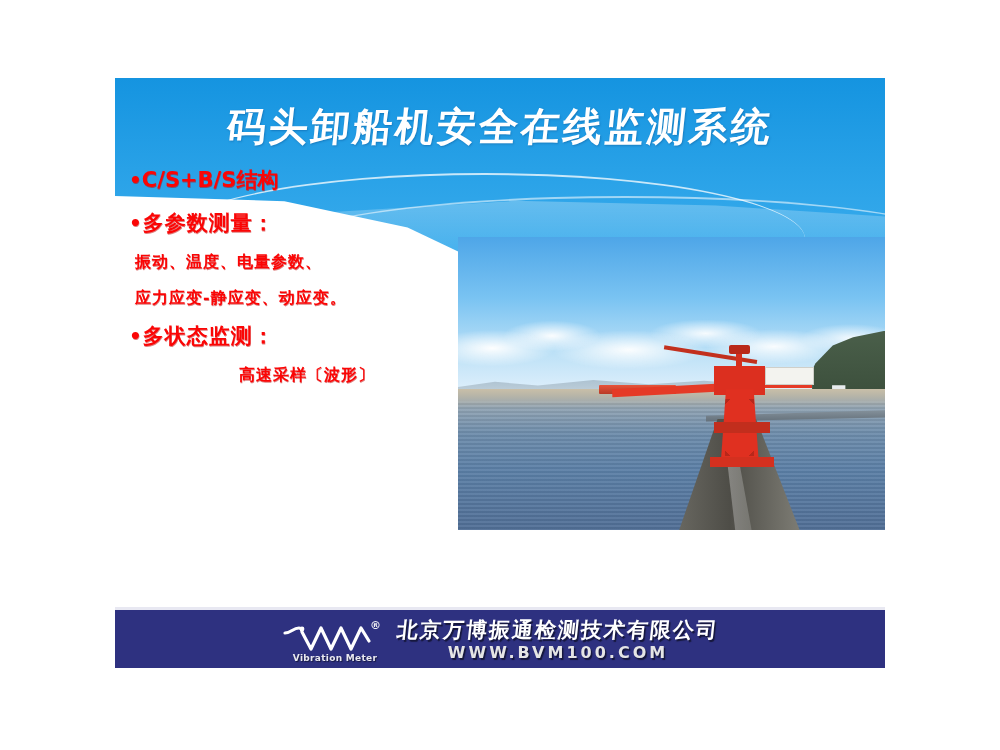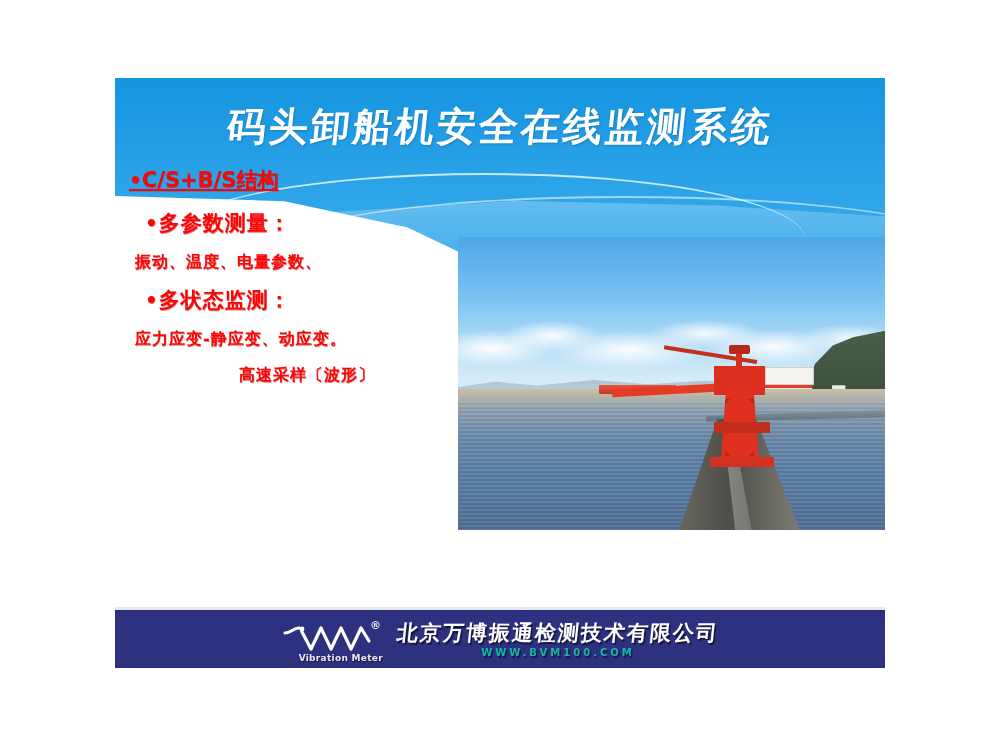--- a/index.html
+++ b/index.html
@@ -61,22 +61,22 @@
   
   .body-text{
     position:absolute;left:14px;top:92px;width:350px;
     color:#fb0505;font-weight:bold;
     font-family:"DejaVu Sans","Liberation Sans",sans-serif;
   }
   .line{
     line-height:1.0;margin-bottom:14px;white-space:nowrap;
     text-shadow:0.5px 0.5px 0 rgba(190,0,0,.5);
   }
-  .l-cs   {font-size:21px;letter-spacing:0px;margin-bottom:22px;text-decoration:underline;}
-  .l-head {font-size:21px;letter-spacing:1px;margin-bottom:20px;margin-left:16px;}
+  .l-cs   {font-size:21px;letter-spacing:0px;margin-bottom:22px;}
+  .l-head {font-size:21px;letter-spacing:1px;margin-bottom:20px;}
   .l-sub  {font-size:16px;letter-spacing:1px;margin-bottom:20px;padding-left:6px;}
   .l-chan {font-size:21px;letter-spacing:1px;margin-bottom:20px;}
   .l-ind  {padding-left:110px;}
   .bullet{font-size:20px;}
 
   
   .photo{
     position:absolute;left:343px;top:159px;width:427px;height:293px;
     overflow:hidden;background:#2f6fa8;
   }
@@ -188,32 +188,32 @@
   .footer-inner{
     position:absolute;left:0;top:0;width:100%;height:100%;
     display:flex;align-items:center;justify-content:center;gap:12px;
   }
   .logo{position:relative;width:104px;height:44px;}
   .logo svg{position:absolute;left:0;top:0;}
   .logo-reg{
     position:absolute;right:4px;top:0px;color:#f0f0f5;font-size:11px;font-weight:bold;
   }
   .logo-cap{
-    position:absolute;left:6px;bottom:0px;width:96px;text-align:right;
+    position:absolute;left:6px;bottom:0px;width:96px;text-align:center;
     color:#e9e9f0;font-size:9px;font-weight:bold;letter-spacing:.3px;
     text-shadow:1px 1px 1px rgba(0,0,0,.5);
   }
   .foot-txt{display:flex;flex-direction:column;align-items:center;line-height:1;}
   .foot-cn{
     color:#ffffff;font-size:21px;font-weight:bold;letter-spacing:2px;
     text-shadow:1.5px 1.5px 1px rgba(0,0,0,.55);
     transform:skewX(-6deg);
   }
   .foot-url{
-    color:#14b8a6;font-size:10px;font-weight:bold;letter-spacing:3px;margin-top:4px;
+    color:#e5e5e5;font-size:16px;font-weight:bold;letter-spacing:3px;margin-top:4px;
     text-shadow:1.5px 1.5px 1px rgba(0,0,0,.55);
   }
 </style>
 </head>
 <body>
 
 <div id="slide">
 
   <div class="blue-band"></div>
   <div class="wedge"></div>
@@ -227,25 +227,25 @@
   <div class="body-text">
     <div class="line l-cs">
       <span class="bullet">•</span><span>C/S+B/S结构</span>
     </div>
     <div class="line l-head">
       <span class="bullet">•</span><span>多参数测量：</span>
     </div>
     <div class="line l-sub">
       <span>振动、温度、电量参数、</span>
     </div>
+    <div class="line l-sub">
+      <span>应力应变-静应变、动应变。</span>
+    </div>
     <div class="line l-head">
       <span class="bullet">•</span><span>多状态监测：</span>
-    </div>
-    <div class="line l-sub">
-      <span>应力应变-静应变、动应变。</span>
     </div>
     <div class="line l-sub l-ind">
       <span>高速采样〔波形〕</span>
     </div>
   </div>
 
   <div class="photo">
     <div class="sky"></div>
     <div class="cloudband"></div>
     <div class="hillfar"></div>

